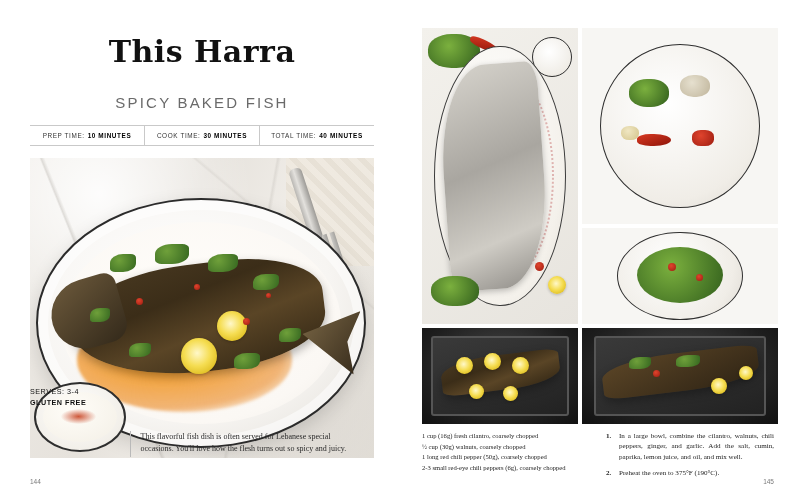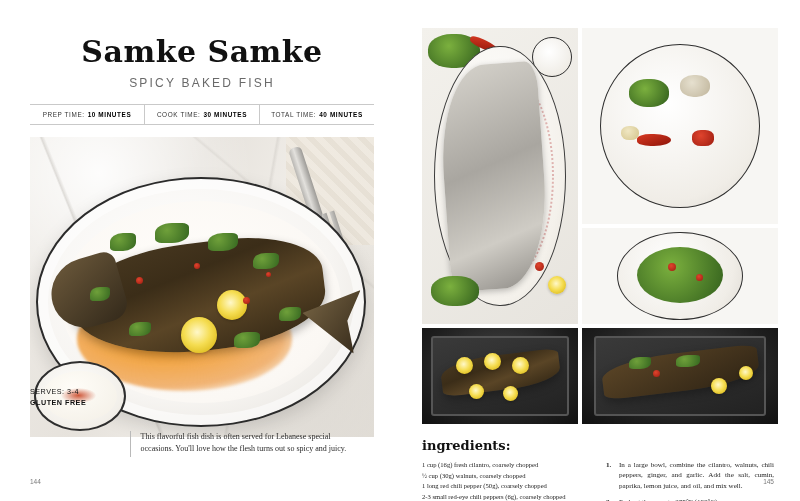--- a/index.html
+++ b/index.html
@@ -20,24 +20,24 @@
     font-size: 30px;
     letter-spacing: 0.5px;
     text-align: center;
     color: #111;
     font-weight: 700;
     margin-top: 6px;
   }
   .subtitle {
     text-align: center;
     font-family: "Liberation Sans", sans-serif;
-    font-size: 12px;
+    font-size: 15px;
     letter-spacing: 2.2px;
     color: #6a6a6a;
-    margin-top: 7px;
+    margin-top: 25px;
     text-transform: uppercase;
   }
   .times {
     margin-top: 14px;
     border-top: 1px solid #c9c9c9;
     border-bottom: 1px solid #c9c9c9;
     display: flex;
     height: 21px;
     align-items: stretch;
   }
@@ -298,21 +298,21 @@
     font-size: 7.1px;
   }
 </style>
 </head>
 <body>
 
 <div class="spread">
 
   <div class="page page-left">
 
-    <div class="title">Samke Samke</div>
+    <div class="title">This Harra</div>
     <div class="subtitle">SPICY BAKED FISH</div>
 
     <div class="times">
       <div class="time-cell">
         <span>PREP TIME:</span>
         <b>10 MINUTES</b>
       </div>
       <div class="time-cell">
         <span>COOK TIME:</span>
         <b>30 MINUTES</b>
@@ -430,21 +430,20 @@
         <div class="tray"></div>
         <div class="fish-body" style="left:10%;top:26%;width:80%;height:40%;border-radius:45% 15% 45% 15%;background:linear-gradient(160deg,#5c4627,#2e2314);"></div>
         <div class="herb" style="left:24%;top:30%;width:22px;height:12px;"></div>
         <div class="herb" style="left:48%;top:28%;width:24px;height:12px;"></div>
         <div class="lemon" style="left:66%;top:52%;width:16px;height:16px;"></div>
         <div class="lemon" style="left:80%;top:40%;width:14px;height:14px;"></div>
         <div class="dot-red" style="left:36%;top:44%;width:7px;height:7px;"></div>
       </div>
     </div>
 
-    <div class="ing-heading">ingredients:</div>
 
     <div class="two-col">
       <div class="col-ing">
         <ul class="ing-list">
           <li>1 cup (16g) fresh cilantro, coarsely chopped</li>
           <li>½ cup (30g) walnuts, coarsely chopped</li>
           <li>1 long red chili pepper (50g), coarsely chopped</li>
           <li>2-3 small red-eye chili peppers (6g), coarsely chopped</li>
 
         </ul>

